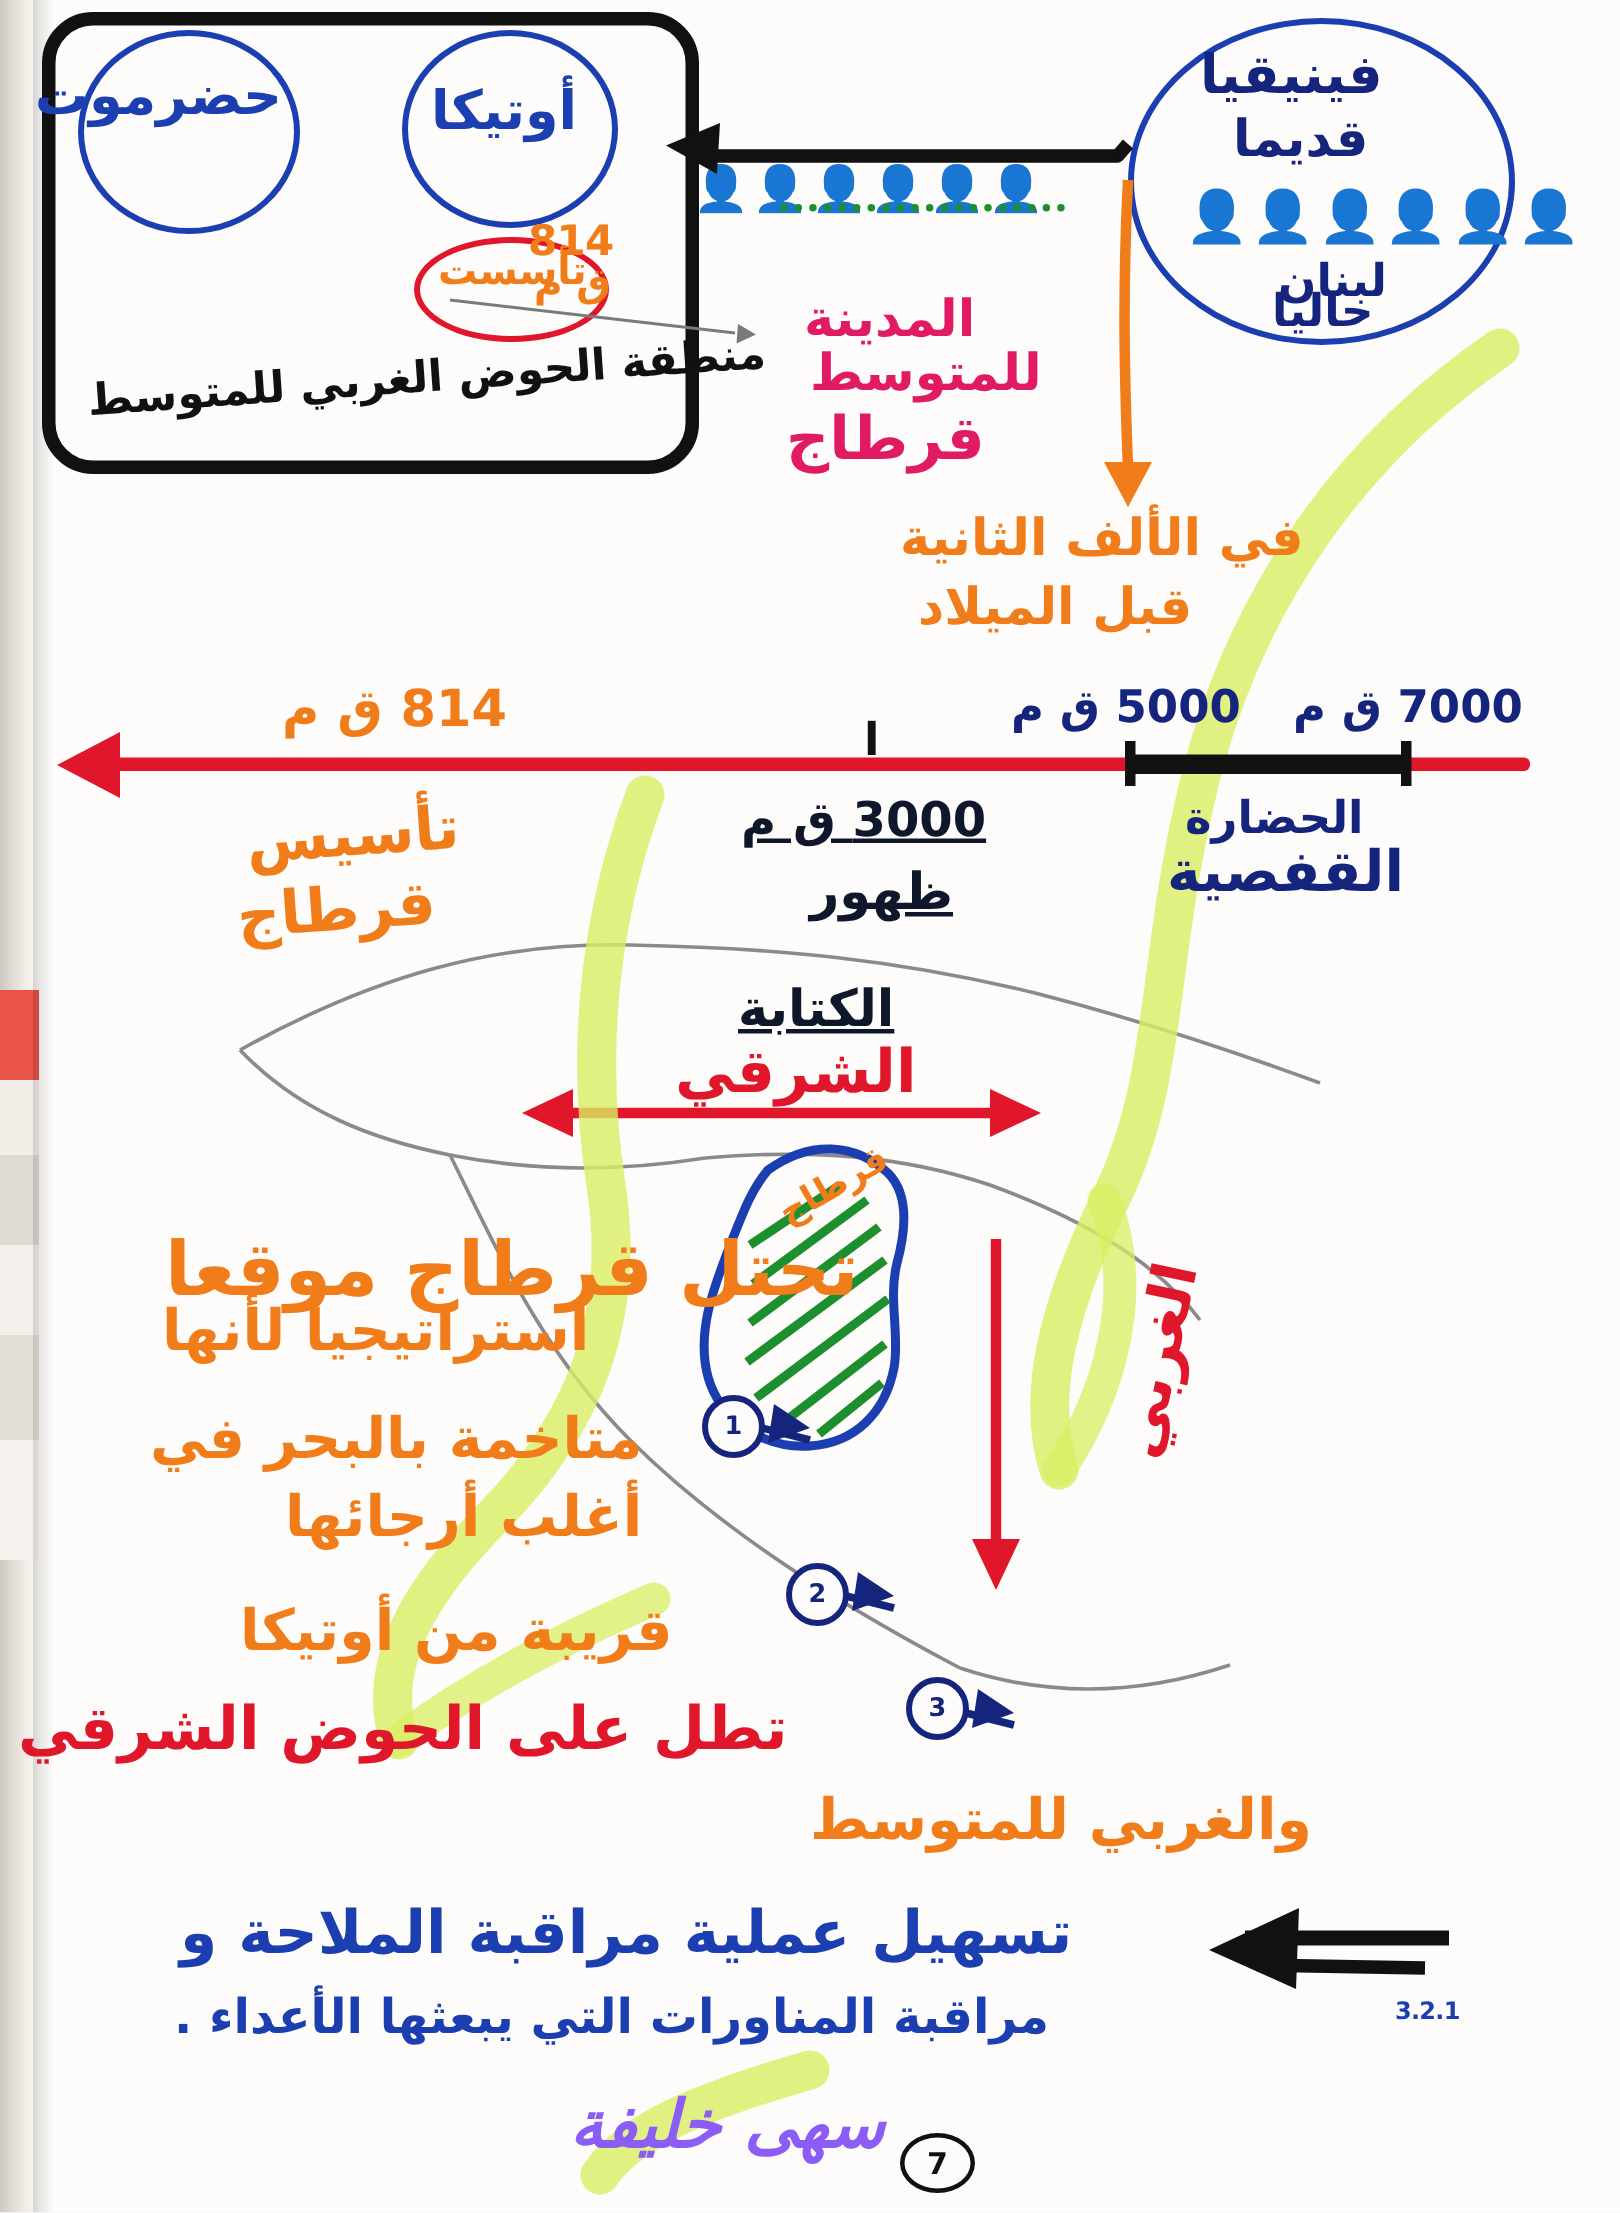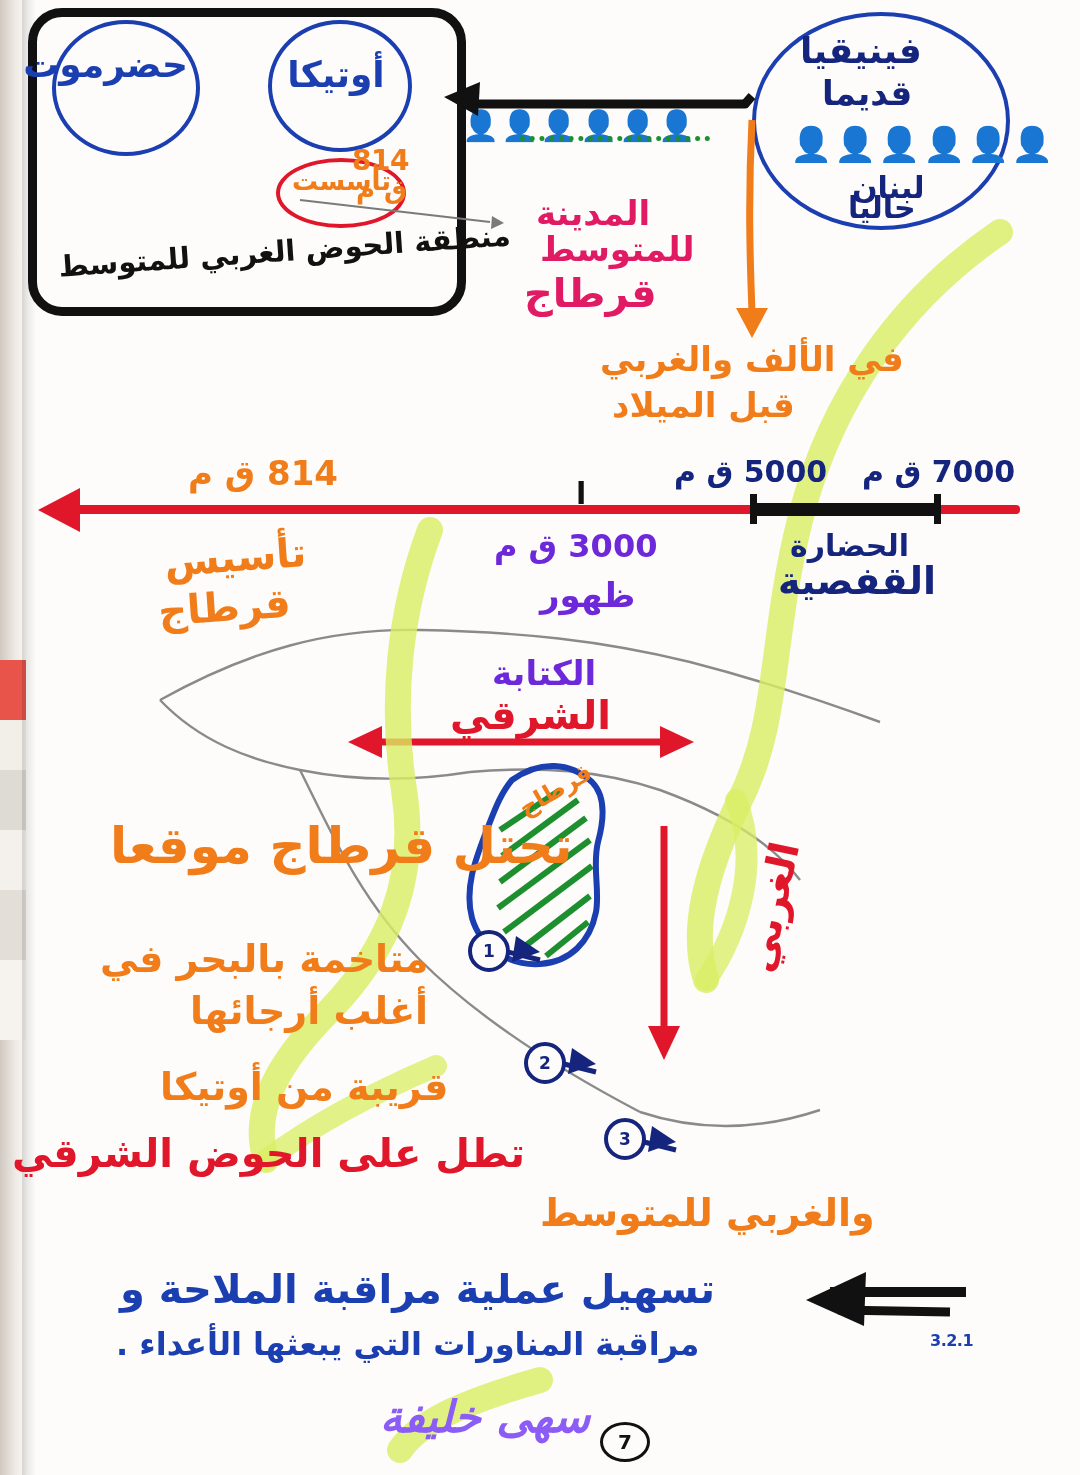--- a/index.html
+++ b/index.html
@@ -39,21 +39,21 @@
     font-weight:700;
     letter-spacing:-0.5px;
     transform-origin:center center;
   }
   .ink-black{color:#111;}
   .ink-blue{color:#1b3fb0;}
   .ink-darkblue{color:#15257d;}
   .ink-red{color:#e0162b;}
   .ink-pink{color:#e01b64;}
   .ink-orange{color:#f07c1a;}
-  .ink-darkgreen{color:#6d28d9;}
+  .ink-darkgreen{color:#0f172a;text-decoration:underline;}
   .ink-yellow{color:#cfe05a;}
 
   
   #top-box{
     position:absolute;left:28px;top:8px;width:420px;height:290px;
     border:9px solid #111;border-radius:34px;background:transparent;
   }
   .oval{
     position:absolute;border:4px solid #1b3fb0;border-radius:50%;
   }
@@ -201,21 +201,21 @@
     <g stroke="#d9ee63" stroke-width="22" fill="none" stroke-linecap="round" opacity="0.75">
       <path d="M706,980 C740,930 760,860 736,800"></path>
       <path d="M266,1160 C320,1120 380,1090 436,1066"></path>
     </g>
   </svg>
 
   <div class="hw ink-pink" style="left:536px;top:196px;font-size:34px;">المدينة</div>
   <div class="hw ink-pink" style="left:540px;top:232px;font-size:34px;">للمتوسط</div>
   <div class="hw ink-pink" style="left:524px;top:272px;font-size:40px;">قرطاج</div>
 
-  <div class="hw ink-orange" style="left:600px;top:342px;font-size:34px;">في الألف والغربي</div>
+  <div class="hw ink-orange" style="left:600px;top:342px;font-size:34px;">في الألف الثانية</div>
   <div class="hw ink-orange" style="left:612px;top:388px;font-size:34px;">قبل الميلاد</div>
 
   <div id="timeline"></div>
   <div id="timeline-arrow"></div>
   <div class="tl-black" style="left:752px;width:188px;"></div>
   <div class="tick" style="left:750px;top:494px;height:30px;"></div>
   <div class="tick" style="left:934px;top:494px;height:30px;"></div>
   <div class="hw ink-black" style="left:576px;top:478px;font-size:30px;">ا</div>
 
   <div class="hw ink-orange" style="left:188px;top:456px;font-size:34px;">814 ق م</div>
@@ -230,20 +230,21 @@
   <div class="hw ink-darkgreen" style="left:492px;top:620px;font-size:34px;margin-top:36px;">الكتابة</div>
 
   <div class="hw ink-darkblue" style="left:790px;top:530px;font-size:30px;">الحضارة</div>
   <div class="hw ink-darkblue" style="left:778px;top:562px;font-size:38px;">القفصية</div>
 
   <div class="hw ink-red" style="left:450px;top:694px;font-size:40px;">الشرقي</div>
   <div class="hw ink-red" style="left:706px;top:886px;font-size:40px;transform:rotate(-78deg);">الغربي</div>
   <div class="hw ink-orange" style="left:516px;top:778px;font-size:24px;transform:rotate(-30deg);">قرطاج</div>
 
   <div class="hw ink-orange" style="left:110px;top:820px;font-size:50px;">تحتل قرطاج موقعا</div>
+  <div class="hw ink-orange" style="left:108px;top:868px;font-size:38px;">استراتيجيا لأنها</div>
   <div class="hw ink-orange" style="left:100px;top:940px;font-size:38px;">متاخمة بالبحر في</div>
   <div class="hw ink-orange" style="left:190px;top:992px;font-size:38px;">أغلب أرجائها</div>
   <div class="hw ink-orange" style="left:160px;top:1068px;font-size:38px;">قريبة من أوتيكا</div>
   <div class="hw ink-red" style="left:12px;top:1132px;font-size:40px;">تطل على الحوض الشرقي</div>
   <div class="hw ink-orange" style="left:540px;top:1194px;font-size:38px;">والغربي للمتوسط</div>
 
   <div class="cnum" style="left:468px;top:930px;">1</div>
   <div class="cnum" style="left:524px;top:1042px;">2</div>
   <div class="cnum" style="left:604px;top:1118px;">3</div>
 

